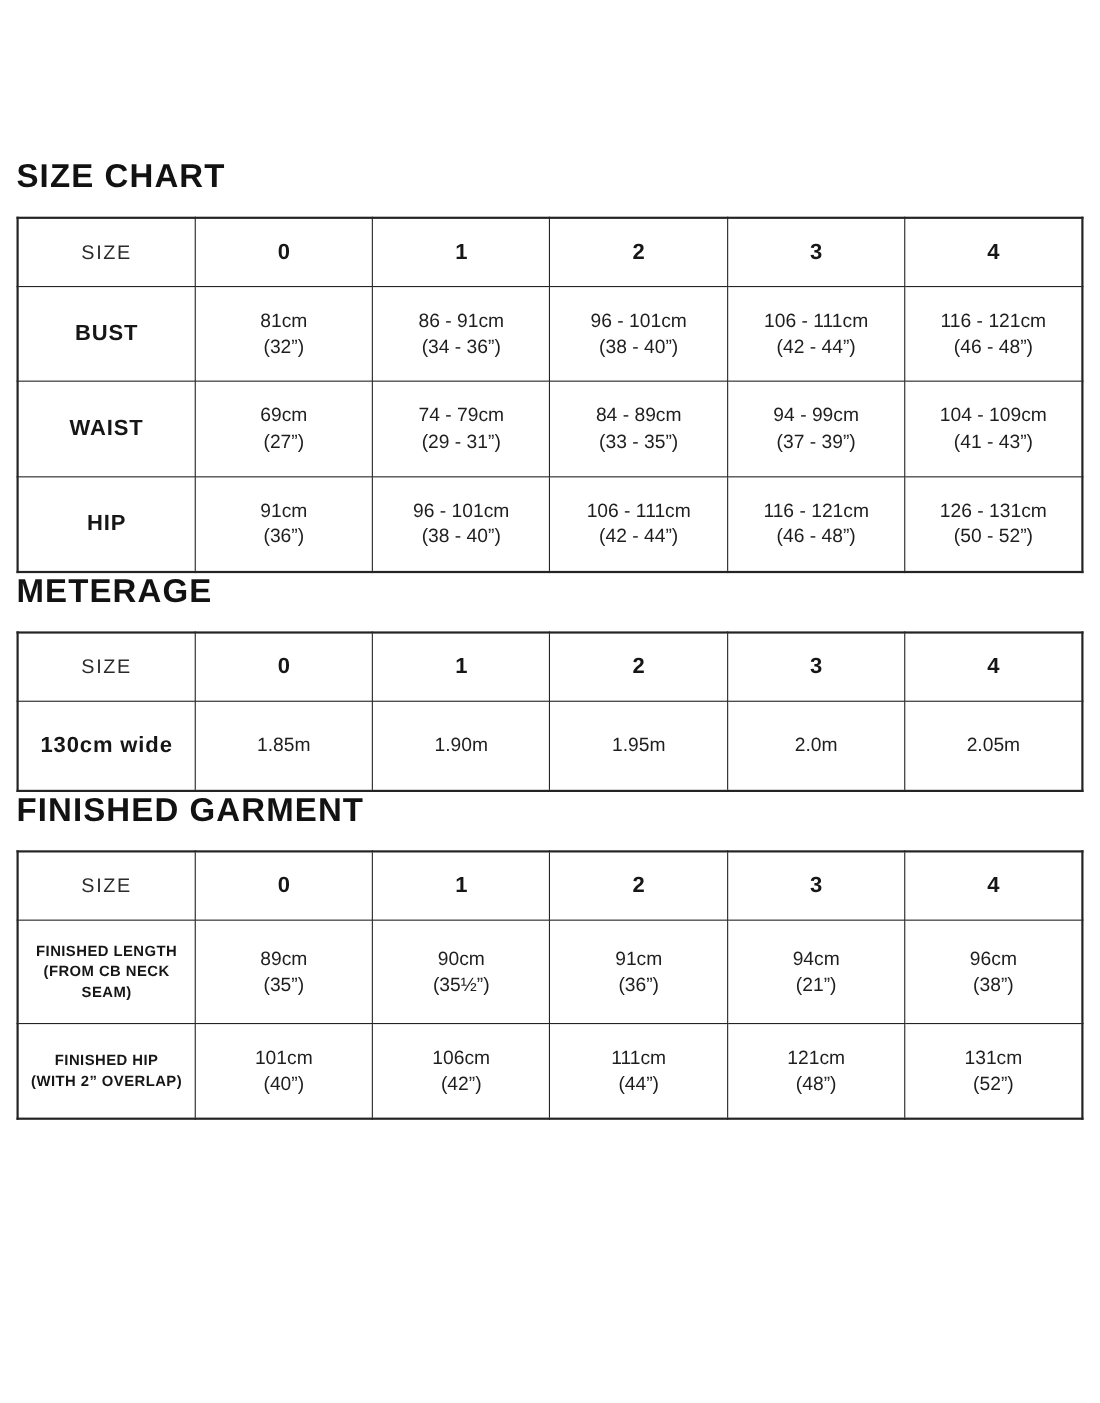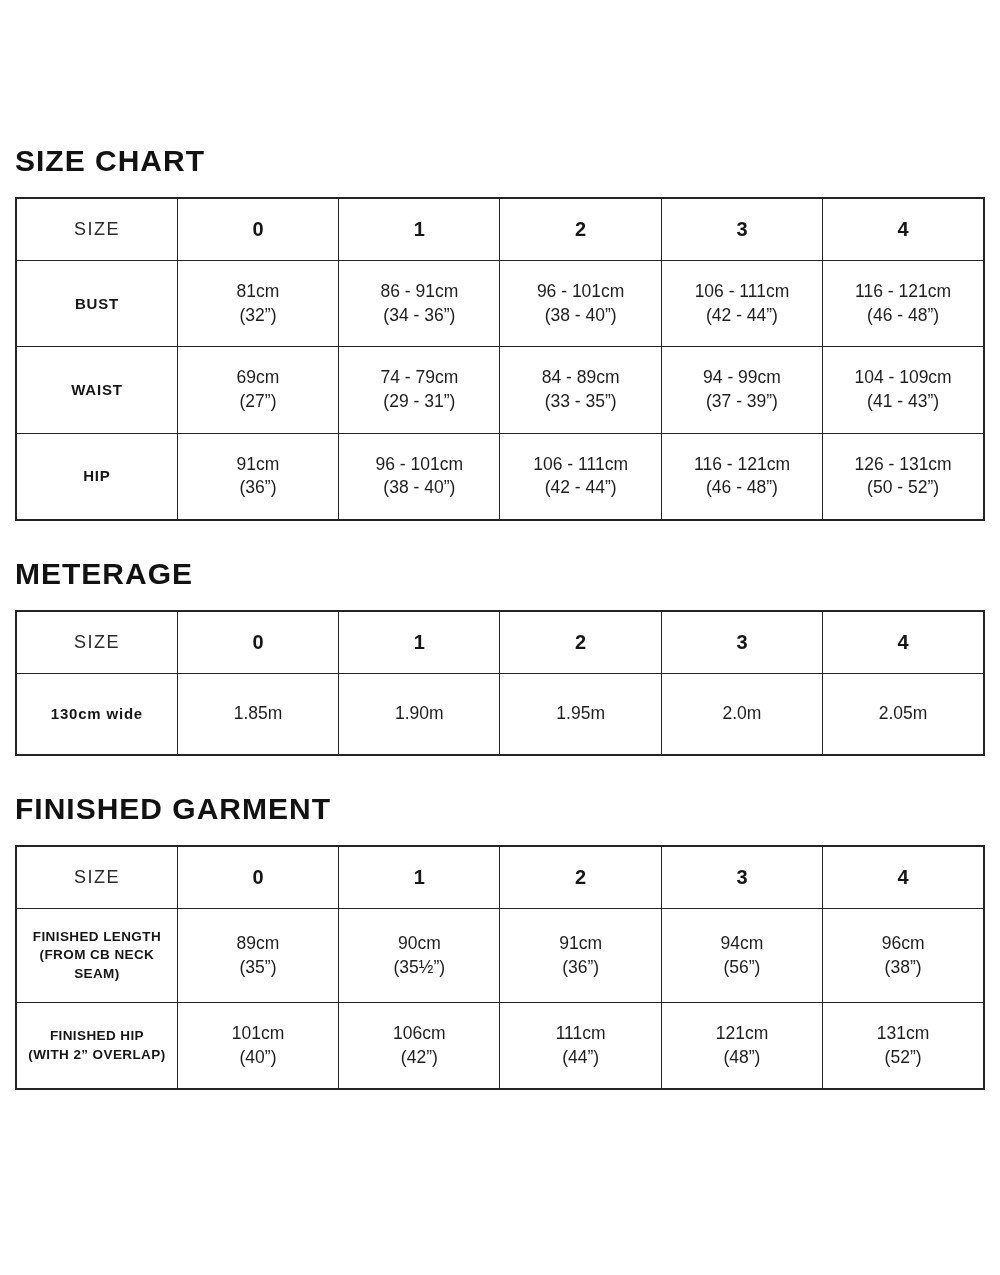--- a/index.html
+++ b/index.html
@@ -5,21 +5,21 @@
   * { box-sizing: border-box; }
   html, body { margin: 0; padding: 0; }
   body {
     width: 1000px;
     height: 1275px;
     background: #ffffff;
     color: #1b1b1b;
     font-family: "Liberation Sans", sans-serif;
   }
   .page { padding: 144px 15px 0 15px; }
-  .section + .section { margin-top: 36px; }
+  .section + .section { }
   .section-title {
     margin: 0 0 20px 0;
     font-size: 30px;
     line-height: 1.1;
     font-weight: bold;
     letter-spacing: 1px;
     color: #121212;
   }
   table.grid {
     width: 970px;
@@ -40,21 +40,21 @@
   th.corner {
     font-weight: normal;
     font-size: 18px;
     letter-spacing: 1.5px;
     color: #2a2a2a;
   }
   
   th.size-head { font-size: 20px; font-weight: bold; color: #161616; }
   
   tbody th.row-label {
-    font-size: 15px;
+    font-size: 20px;
     font-weight: bold;
     letter-spacing: 0.8px;
     color: #161616;
     line-height: 1.35;
   }
   table.finished-garment tbody th.row-label {
     font-size: 13.5px;
     letter-spacing: 0.4px;
   }
   
@@ -169,21 +169,21 @@
         <tr>
           <th class="row-label">FINISHED LENGTH
 (FROM CB NECK SEAM)</th>
           <td class="data-cell">89cm
 (35”)</td>
           <td class="data-cell">90cm
 (35½”)</td>
           <td class="data-cell">91cm
 (36”)</td>
           <td class="data-cell">94cm
-(56”)</td>
+(21”)</td>
           <td class="data-cell">96cm
 (38”)</td>
         </tr>
         <tr>
           <th class="row-label">FINISHED HIP
 (WITH 2” OVERLAP)</th>
           <td class="data-cell">101cm
 (40”)</td>
           <td class="data-cell">106cm
 (42”)</td>

